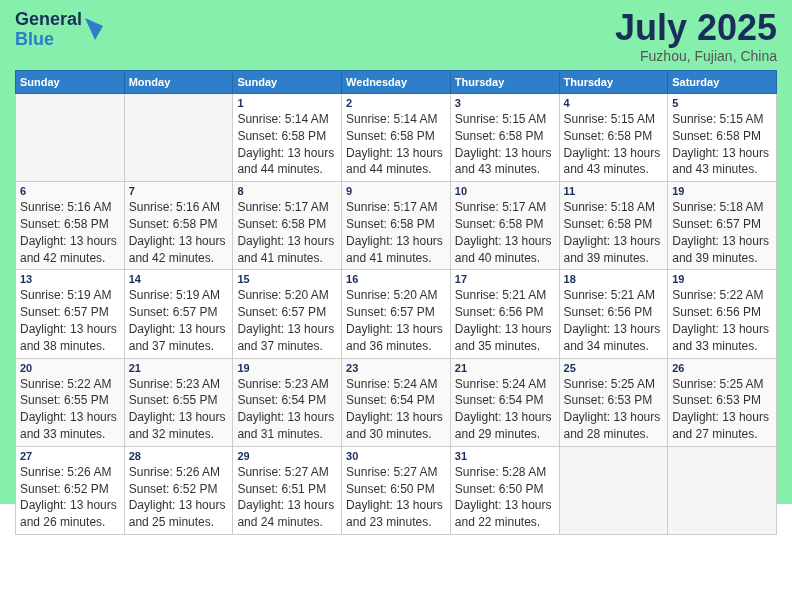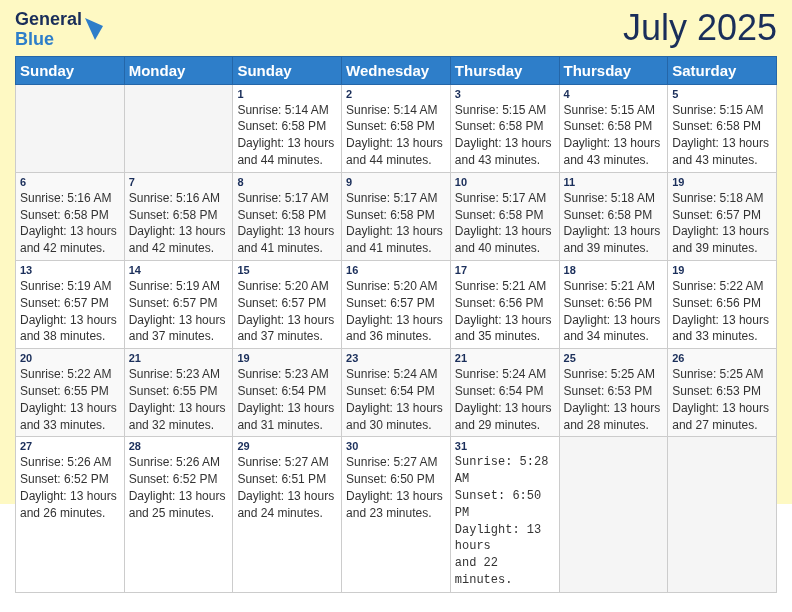--- a/index.html
+++ b/index.html
@@ -6,21 +6,21 @@
     body {
       font-family: Arial, sans-serif;
       background: #fff;
       width: 792px;
       height: 612px;
       overflow: hidden;
     }
     .page {
       width: 792px;
       height: 504px;
-      background: #fef9c3;
+      background: #86efac;
       padding: 10px 15px 10px 15px;
     }
     .header {
       display: flex;
       justify-content: space-between;
       align-items: flex-start;
       margin-bottom: 6px;
     }
     .logo {
       display: flex;
@@ -39,38 +39,38 @@
       width: 18px;
       height: 22px;
       margin-left: 3px;
       margin-top: -2px;
     }
     .title-area {
       text-align: right;
     }
     .month-title {
       font-size: 36px;
-      font-weight: normal;
+      font-weight: bold;
       color: #1a2e5a;
       line-height: 1;
     }
     .location {
       font-size: 14px;
       color: #555;
       margin-top: 2px;
     }
     .calendar {
       width: 100%;
       border-collapse: collapse;
       border: 1px solid #ccc;
     }
     .calendar th {
       background: #2e7ec9;
       color: #fff;
-      font-size: 15px;
+      font-size: 11px;
       font-weight: bold;
       padding: 5px 4px;
       border: 1px solid #2466a8;
       text-align: left;
     }
     .calendar td {
       border: 1px solid #ccc;
       vertical-align: top;
       padding: 3px 4px;
       width: 108px;
@@ -106,20 +106,21 @@
       <div class="logo-text">
         <span class="logo-general">General</span>
         <span class="logo-blue">Blue</span>
       </div>
       <svg class="logo-icon" viewBox="0 0 18 22">
         <polygon points="0,0 18,8 10,22" fill="#2e7ec9"></polygon>
       </svg>
     </div>
     <div class="title-area">
       <div class="month-title">July 2025</div>
+      <div class="location">Fuzhou, Fujian, China</div>
     </div>
   </div>
 
   <table class="calendar">
     <thead>
       <tr>
         <th>Sunday</th>
         <th>Monday</th>
         <th>Sunday</th>
         <th>Wednesday</th>
@@ -345,21 +346,21 @@
           </td>
           <td>
             <div class="day-number">30</div>
             <div class="day-info" style="white-space: pre-line;">Sunrise: 5:27 AM
 Sunset: 6:50 PM
 Daylight: 13 hours
 and 23 minutes.</div>
           </td>
           <td>
             <div class="day-number">31</div>
-            <div class="day-info" style="white-space: pre-line; font-family: Liberation Mono, monospace;">Sunrise: 5:28 AM
+            <div class="day-info" style="white-space: pre-line;">Sunrise: 5:28 AM
 Sunset: 6:50 PM
 Daylight: 13 hours
 and 22 minutes.</div>
           </td>
           <td class="empty"></td>
           <td class="empty"></td>
         </tr>
       </tbody>
   </table>
 </div>

